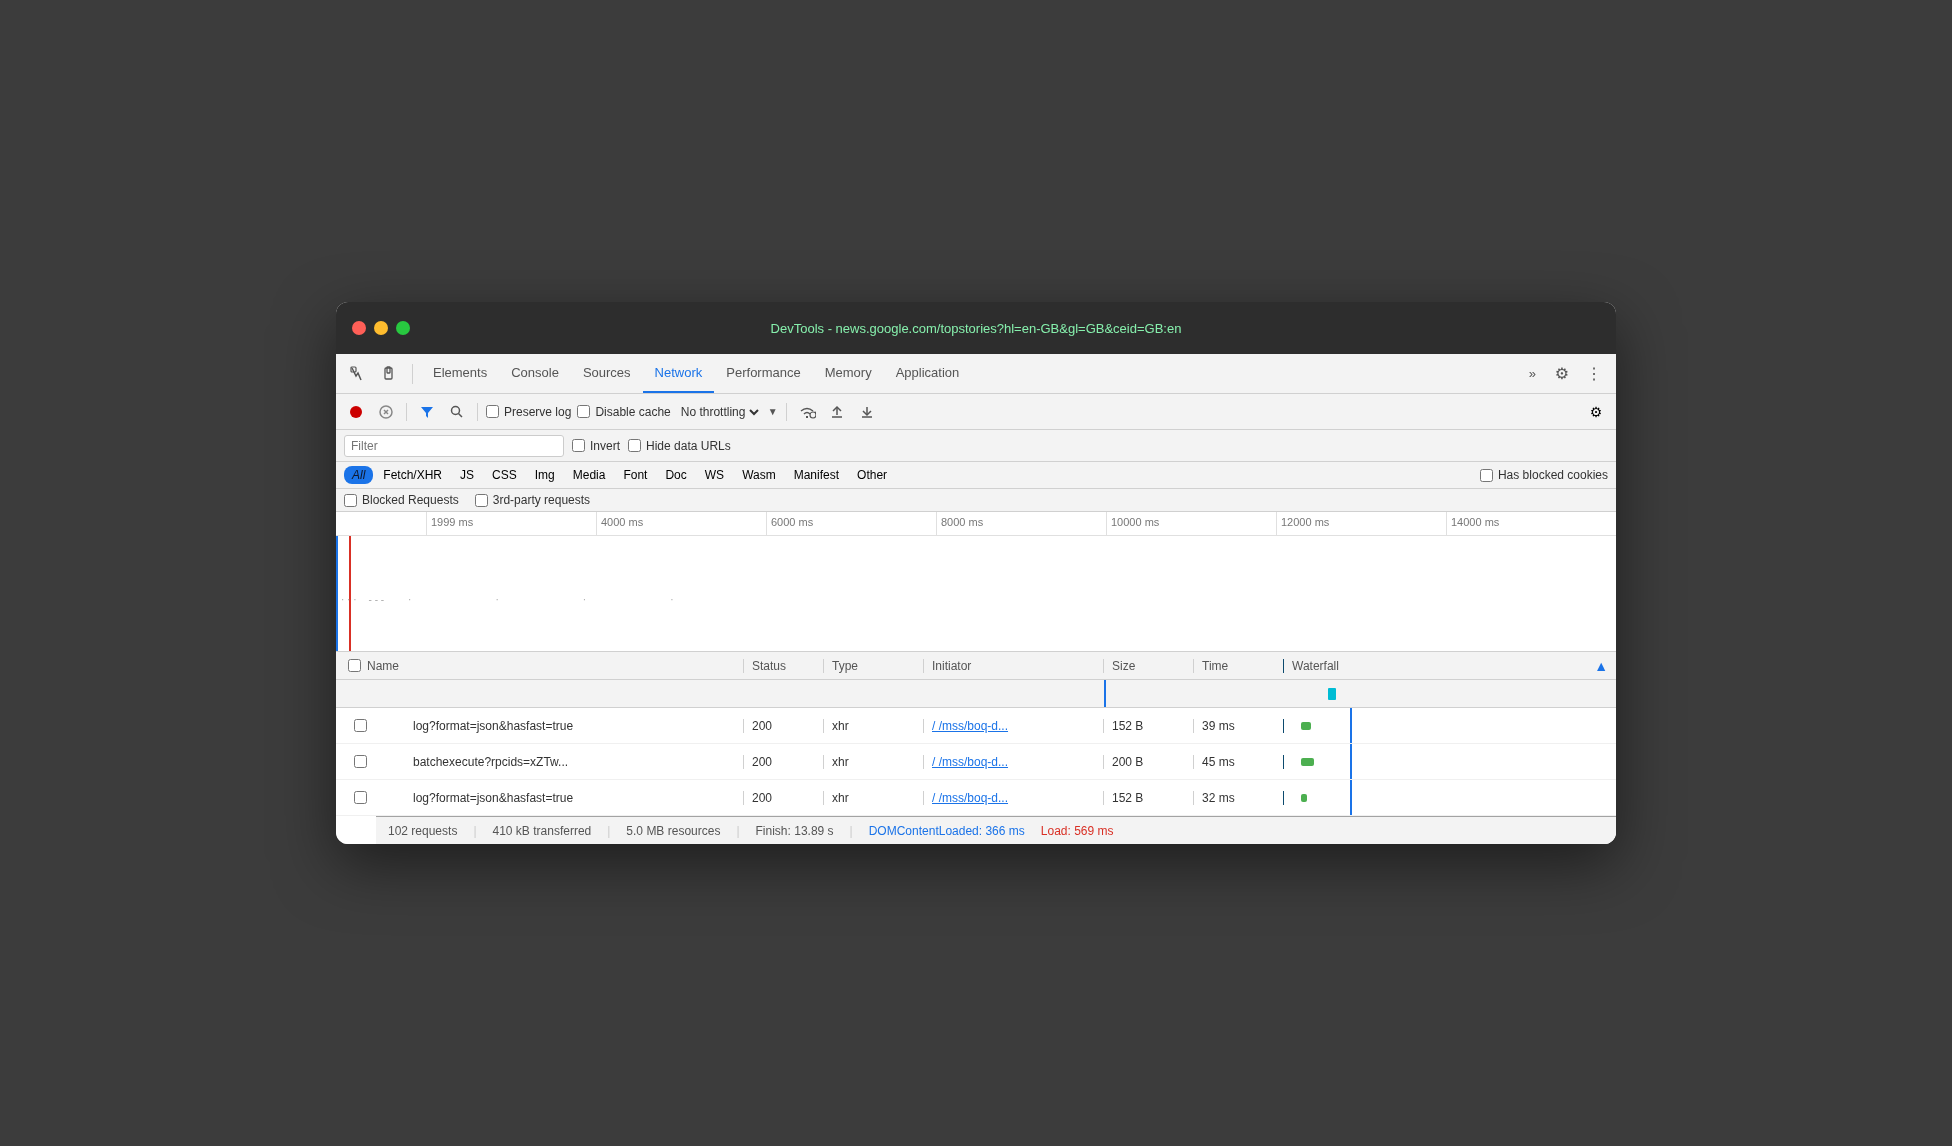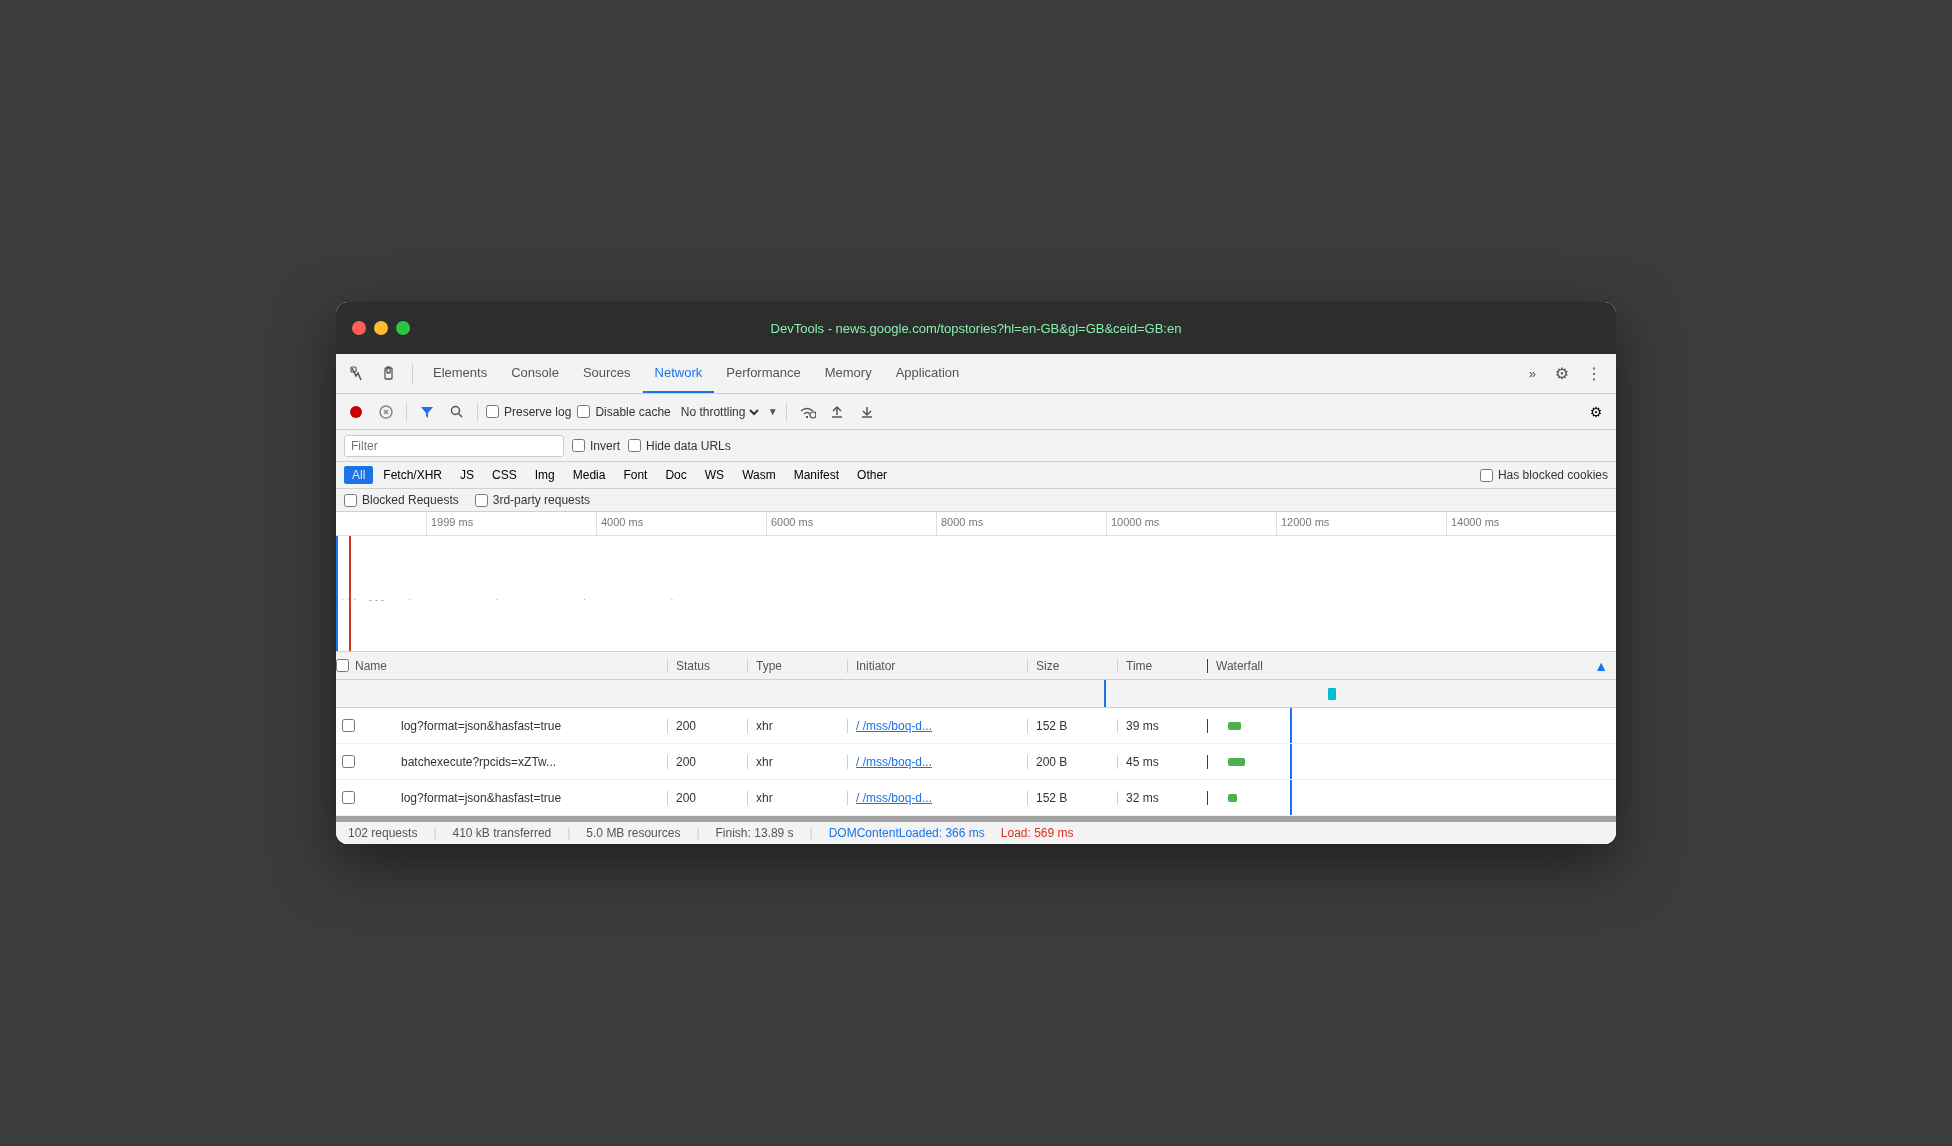--- a/index.html
+++ b/index.html
@@ -188,22 +188,23 @@
       font-size: 12px;
       border-radius: 10px;
       cursor: pointer;
       color: #000000;
       background: transparent;
       border: none;
       outline: none;
     }
     .type-btn.active {
       background: #1a73e8;
-      color: #e5e5e5;
-      border-radius: 2px;
+      color: #0f172a;
+      border-radius: 8px;
+      font-style: italic;
     }
     .type-filter-sep { flex: 1; }
     .blocked-cookies-label {
       display: flex;
       align-items: center;
       gap: 5px;
       font-size: 12px;
       color: #333;
     }
     
@@ -246,21 +247,21 @@
     .table-header {
       display: flex;
       align-items: center;
       border-bottom: 1px solid #d0d0d0;
       background: #f3f3f3;
       height: 28px;
       font-size: 12px;
       color: #555;
       font-weight: 500;
     }
-    .col-name { width: 332px; padding: 0 0; border-right: 1px solid #d0d0d0; display: flex; align-items: flex-start; }
+    .col-name { width: 408px; padding: 0 12px; border-right: 1px solid #d0d0d0; display: flex; align-items: flex-start; }
     .col-status { width: 80px; padding: 0 8px; border-right: 1px solid #d0d0d0; }
     .col-type { width: 100px; padding: 0 8px; border-right: 1px solid #d0d0d0; }
     .col-initiator { width: 180px; padding: 0 8px; border-right: 1px solid #d0d0d0; }
     .col-size { width: 90px; padding: 0 8px; border-right: 1px solid #d0d0d0; }
     .col-time { width: 90px; padding: 0 8px; border-right: 1px solid #0c4a6e; }
     .col-waterfall { flex: 1; padding: 0 8px; display: flex; align-items: center; justify-content: space-between; }
     .table-row {
       display: flex;
       align-items: center;
       border-bottom: 1px solid #f0f0f0;
@@ -269,27 +270,28 @@
       font-size: 12px;
       color: #333;
     }
     .row-cb { width: 24px; display: flex; align-items: center; justify-content: center; }
     .row-name-text { color: #333; margin-left: 41px; }
     .row-initiator-link { color: #1a73e8; text-decoration: underline; }
     
     .status-bar {
       display: flex;
       align-items: center;
-      border-top: 6px solid #a3a3a3;
+      border-top: 1px solid #a3a3a3;
       background: #f3f3f3;
       height: 28px;
       padding: 0 12px;
       gap: 16px;
       font-size: 12px;
       color: #555;
+      margin-left: 40px;
     }
     .status-sep { color: #ccc; }
     .dom-loaded { color: #1a73e8; }
     .load-time { color: #d93025; }
     .sort-arrow { color: #1a73e8; font-size: 14px; }
   </style>
 </head>
 <body>
 
 <div class="window">

